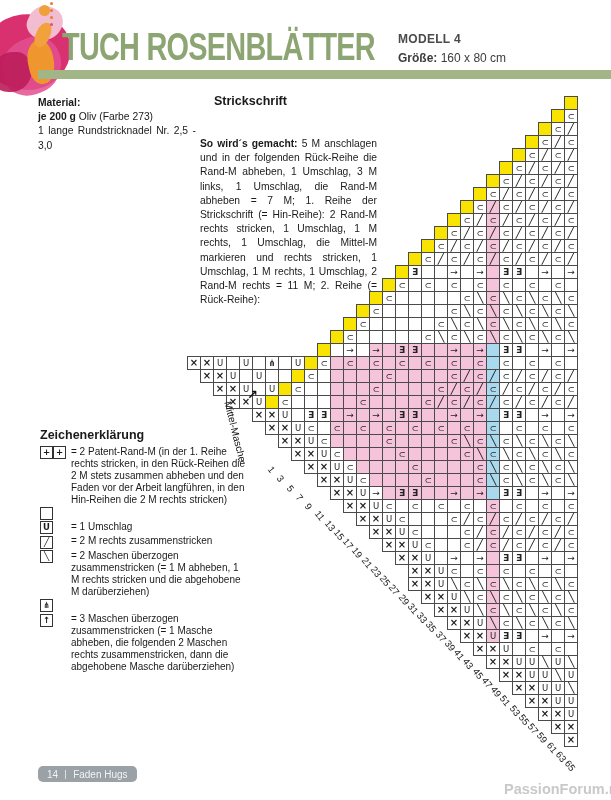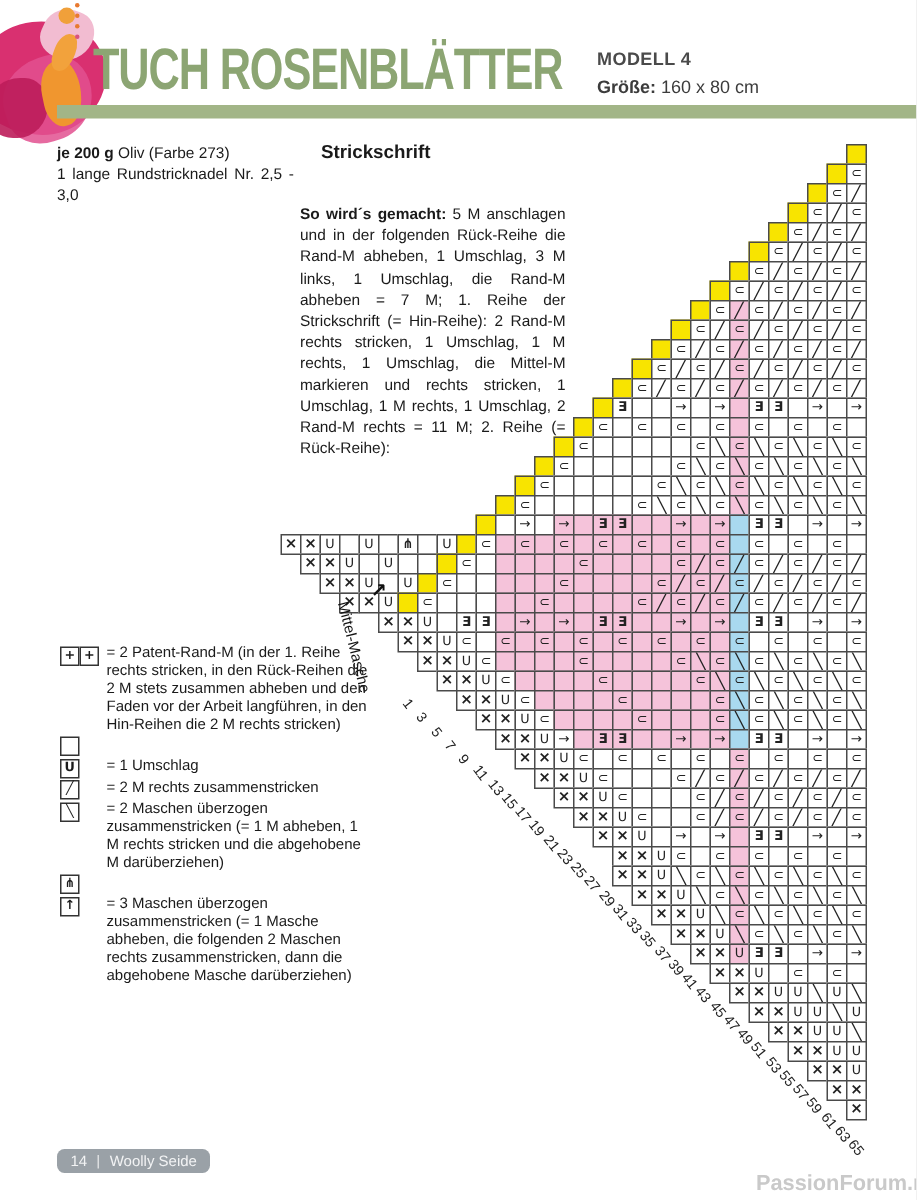--- a/index.html
+++ b/index.html
@@ -74,20 +74,21 @@
   <div id="model-block">
     <div class="model">MODELL 4</div>
     <div class="size">
       <b>Größe:</b>
       <span>160 x 80 cm</span>
     </div>
   </div>
   <div id="green-bar" style="background: rgb(162, 181, 135);"></div>
 
   <div class="col" id="col1">
+    <div><b>Material:</b></div>
     <div><b>je 200 g</b><span> Oliv (Farbe 273)</span></div>
     <div>1 lange Rundstricknadel Nr. 2,5 - 3,0</div>
     <div class="gap"></div>
   </div>
 
   <div class="col" id="col2">
     <b>So wird´s gemacht:</b>
     <span>5 M anschlagen und in der folgenden Rück-Reihe die Rand-M abheben, 1 Umschlag, 3 M links, 1 Umschlag, die Rand-M abheben = 7 M; 1. Reihe der Strickschrift (= Hin-Reihe): 2 Rand-M rechts stricken, 1 Umschlag, 1 M rechts, 1 Umschlag, die Mittel-M markieren und rechts stricken, 1 Umschlag, 1 M rechts, 1 Umschlag, 2 Rand-M rechts = 11 M; 2. Reihe (= Rück-Reihe):</span>
   </div>
 
@@ -790,20 +791,21 @@
         <span class="rownum" style="left: 352.25px; top: 640.25px;">59</span>
         <span class="rownum" style="left: 361.5px; top: 649.5px;">61</span>
         <span class="rownum" style="left: 370.75px; top: 658.75px;">63</span>
         <span class="rownum" style="left: 380px; top: 668px;">65</span>
       </div>
     <div id="mittel-label" style="left:48px;top:308px;">Mittel-Masche</div>
     <div id="mittel-arrow" style="left:62px;top:295px;">↗</div>
   </div>
 
   <div id="legend">
+    <h3>Zeichenerklärung</h3>
     <div id="legend-items">
         <div class="lg-item">
           <span class="lg-icons">
             <span class="lg-box">+</span>
             <span class="lg-box">+</span>
           </span>
           <span class="lg-text">= 2 Patent-Rand-M (in der 1. Reihe rechts stricken, in den Rück-Reihen die 2 M stets zusammen abheben und den Faden vor der Arbeit langführen, in den Hin-Reihen die 2 M rechts stricken)</span>
         </div>
         <div class="lg-item">
           <span class="lg-icons">
@@ -838,17 +840,17 @@
             <span class="lg-box">↑</span>
           </span>
           <span class="lg-text">= 3 Maschen überzogen zusammenstricken (= 1 Masche abheben, die folgenden 2 Maschen rechts zusammenstricken, dann die abgehobene Masche darüberziehen)</span>
         </div>
       </div>
   </div>
 
   <div id="footer-badge">
     <span>14</span>
     <span class="sep"></span>
-    <span>Woolly Seide</span>
+    <span>Faden Hugs</span>
   </div>
   <div id="watermark">PassionForum.ru</div>
 
 </div>
 
 </body></html>

